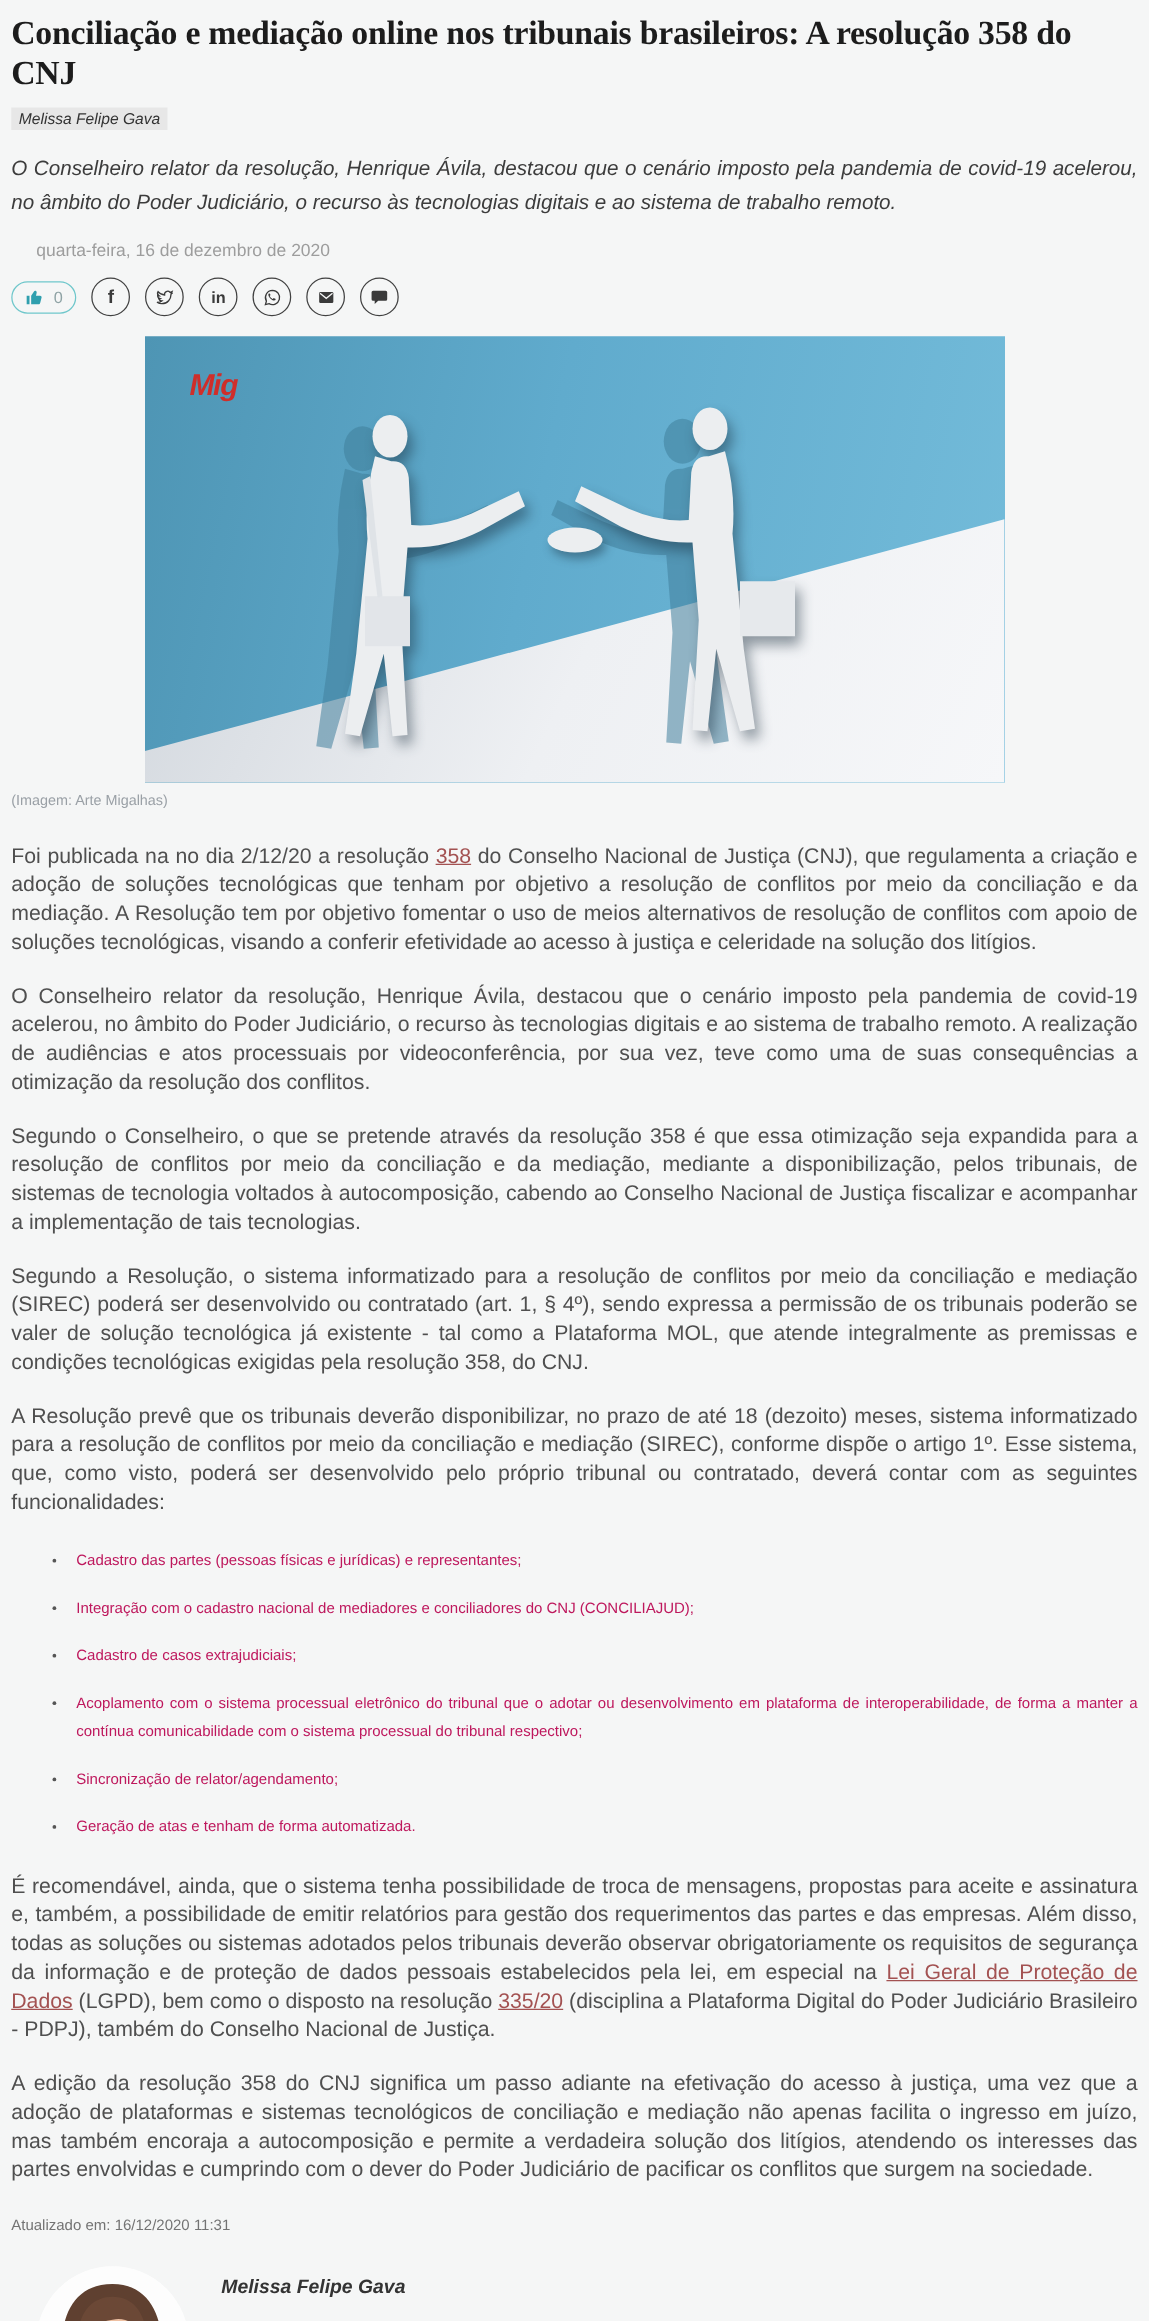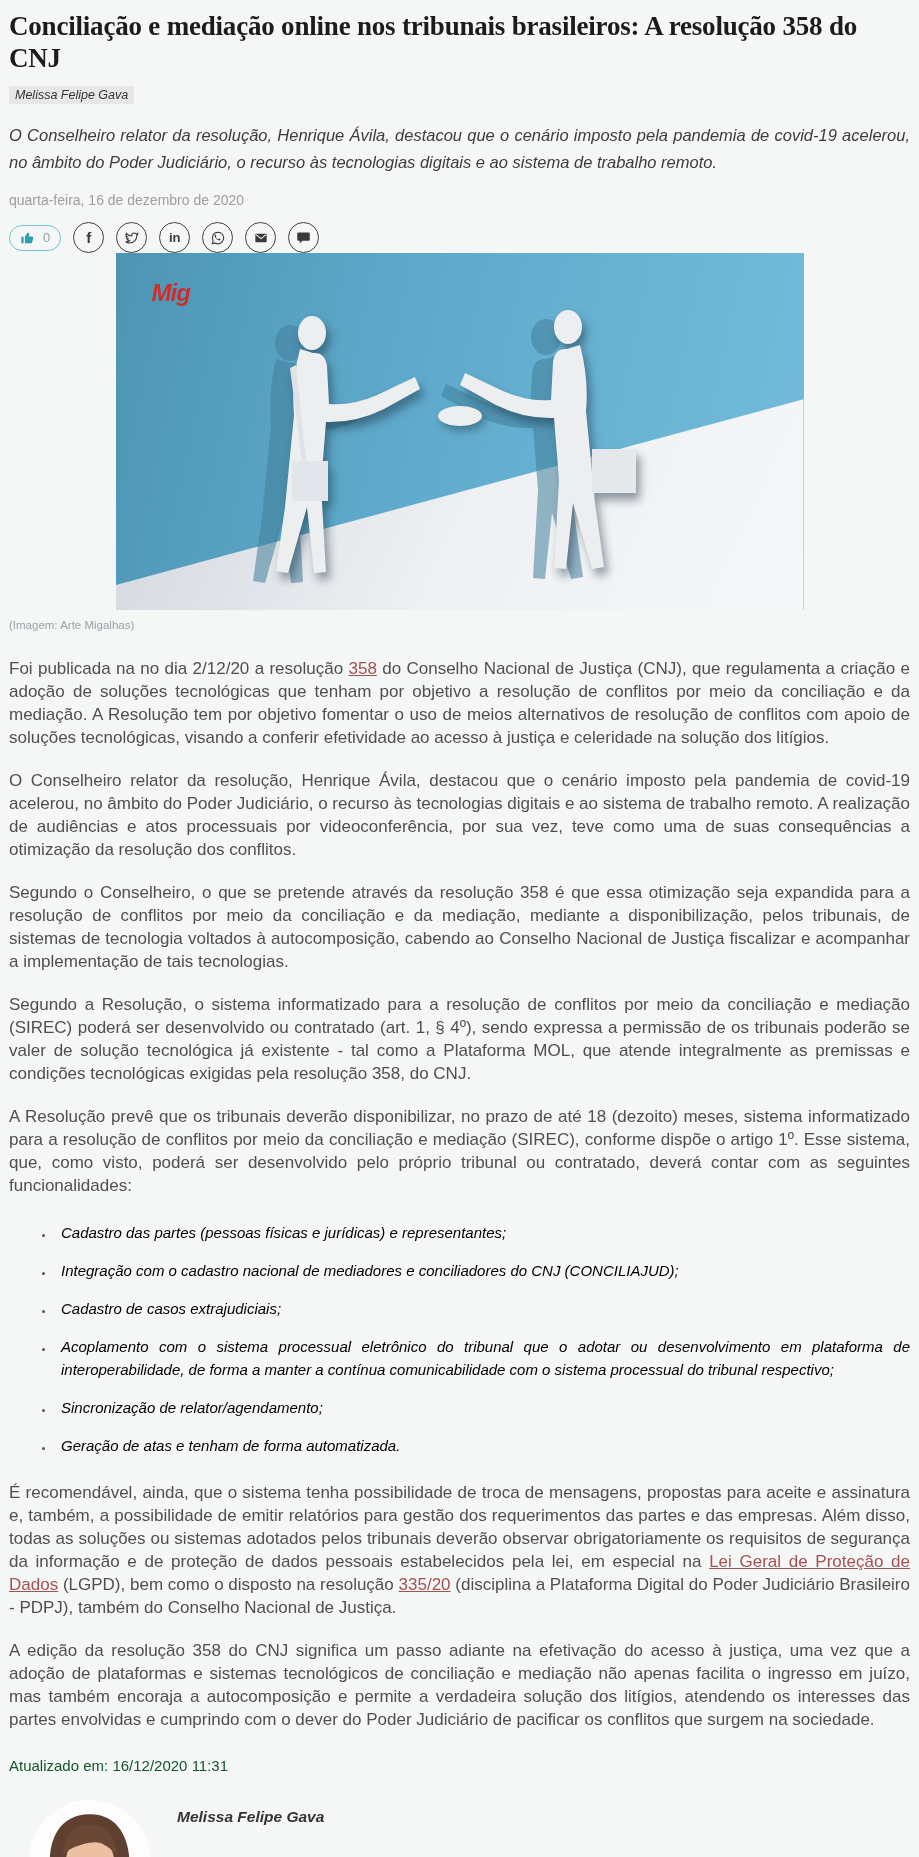--- a/index.html
+++ b/index.html
@@ -17,38 +17,38 @@
   }
   .author-chip {
     display: inline-block; margin-top: 12px;
     background: #e7e7e7; color: #333; font-size: 12.5px; font-style: italic;
     padding: 2px 6px; text-decoration: none; cursor: pointer;
   }
   .subtitle {
     margin-top: 18px; font-style: italic; font-size: 16.5px; line-height: 27px;
     color: #3c3c3c; text-align: justify;
   }
-  .pub-date { margin-top: 16px; font-size: 14px; color: #9d9d9d; }
+  .pub-date { margin-top: 16px; font-size: 14px; color: #9d9d9d; margin-left: 20px; }
 
   .social-row { margin-top: 14px; display: flex; align-items: center; gap: 12px; }
   .like-pill {
     display: inline-flex; align-items: center; gap: 7px;
     border: 1.4px solid #6fc7cb; border-radius: 14px;
     padding: 3px 10px; height: 26px; background: transparent; cursor: pointer;
   }
   .like-count { font-size: 13px; color: #8fa3a5; }
   .icon-circle {
     width: 31px; height: 31px; border: 1.6px solid #414141; border-radius: 50%;
     background: transparent; display: inline-flex; align-items: center; justify-content: center;
     cursor: pointer; padding: 0;
     font-weight: bold; color: #3a3a3a;
   }
   .icon-circle .glyph-text { font-size: 15px; font-weight: 700; color: #3a3a3a; line-height: 1; }
 
-  figure.hero-figure { }
+  figure.hero-figure { margin-top: 16px; }
   .hero {
     position: relative; width: 688px; height: 357px; margin: 0 auto;
     background: linear-gradient(102deg, #4e95b4 0%, #60abcd 45%, #74bcda 100%);
     overflow: hidden;
   }
   .hero-floor {
     position: absolute; inset: 0;
     background: linear-gradient(115deg, #ccd2d9 0%, #eef0f3 55%, #f6f7f9 100%);
     clip-path: polygon(0 93%, 100% 41%, 100% 100%, 0 100%);
   }
@@ -63,26 +63,26 @@
   }
 
   .article-body { margin-top: 26px; }
   .article-body p {
     font-size: 17px; line-height: 23px; color: #4f4f4f;
     text-align: justify; margin-bottom: 20px;
   }
   .article-body a.lnk, a.lnk { color: #a35252; text-decoration: underline; cursor: pointer; }
   ul.func-list { margin: 24px 0 24px 0; padding-left: 46px; }
   ul.func-list li {
-    font-size: 15px; line-height: 23px; color: #000000;
-    text-align: justify; margin-bottom: 15px; padding-left: 6px; font-style: italic;
+    font-size: 12px; line-height: 23px; color: #be185d;
+    text-align: justify; margin-bottom: 15px; padding-left: 6px;
   }
   ul.func-list li::marker { color: #555; font-size: 11px; }
 
-  .updated { margin-top: 26px; font-size: 15px; color: #14532d; }
+  .updated { margin-top: 26px; font-size: 12px; color: #737373; }
 
   .bio { margin-top: 26px; display: flex; gap: 26px; align-items: flex-start; padding-left: 20px; }
   .avatar {
     width: 122px; height: 122px; border-radius: 50%; overflow: hidden; flex: 0 0 auto;
     background: #fdfdfd;
   }
   .bio-main { padding-top: 8px; flex: 1; }
   .bio-name { font-size: 15.5px; font-weight: 700; font-style: italic; color: #333; }
   .bio-desc { margin-top: 10px; font-size: 15px; line-height: 24px; color: #4f4f4f; text-align: justify; }
 </style>

